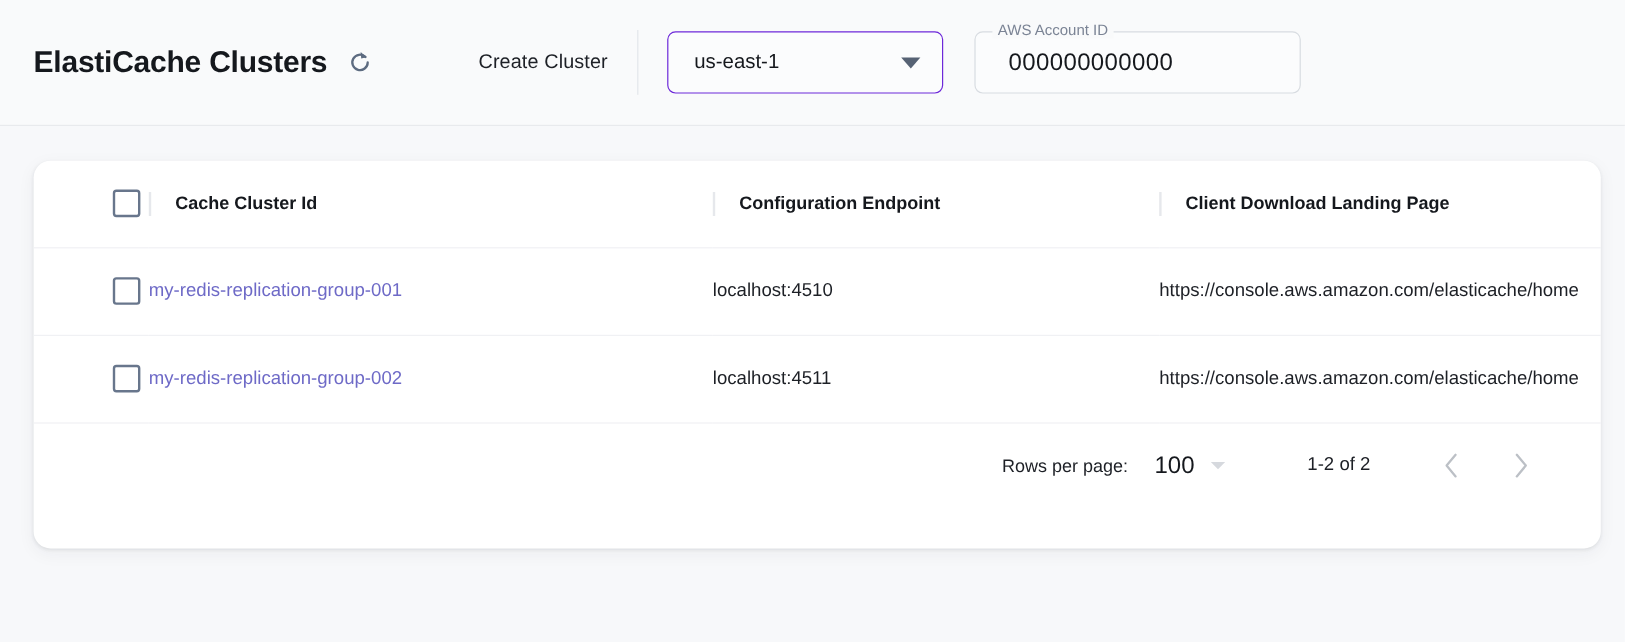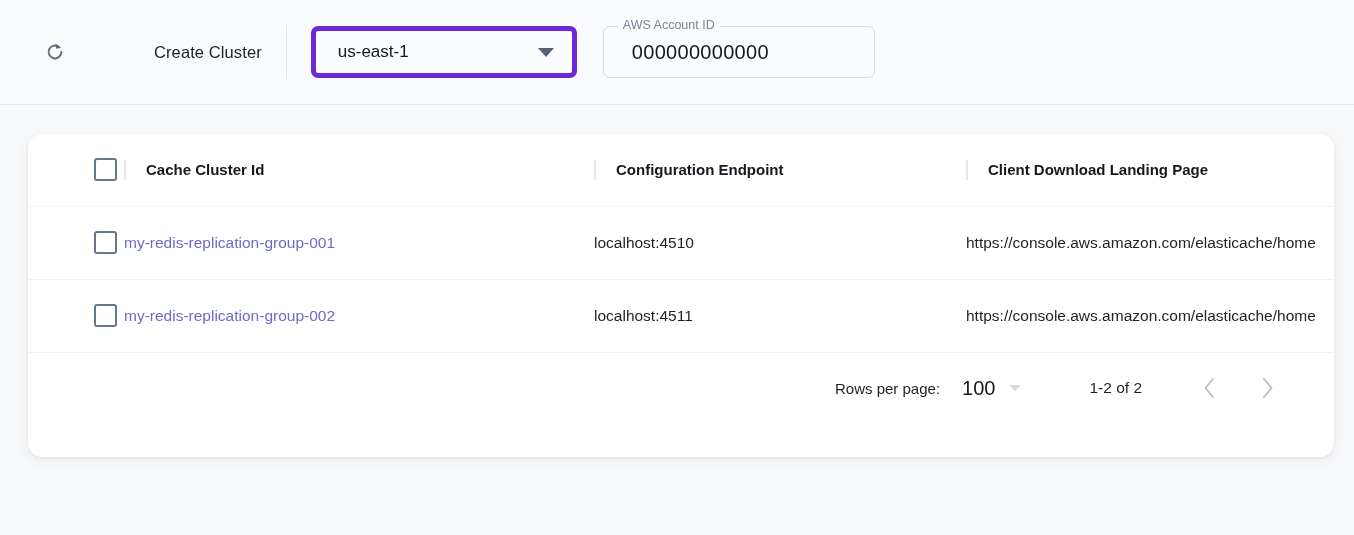--- a/index.html
+++ b/index.html
@@ -83,24 +83,24 @@
   .vdivider {
     width: 1px;
     height: 54px;
     background: #e3e6ea;
     margin-left: 24px;
     flex: none;
   }
 
   .region-select {
     margin-left: 24px;
-    width: 266px;
+    width: 230px;
     height: 52px;
     box-sizing: border-box;
-    border: 5px solid #6d28d9;
+    border: 1px solid #6d28d9;
     border-radius: 7px;
     background: #fbfcfd;
     display: flex;
     align-items: center;
     padding: 0 14px 0 22px;
     cursor: pointer;
     flex: none;
   }
   .region-select .value {
     font-size: 17px;
@@ -282,20 +282,21 @@
     padding: 0;
   }
   .pg-prev { margin-left: 46px; }
   .pg-next { margin-left: 16px; }
 </style>
 </head>
 <body>
 
 <div class="topbar">
 
+  <div class="page-title">ElastiCache Clusters</div>
 
   <button class="refresh-btn">
     <svg width="22" height="22" viewBox="0 0 24 24">
       <path d="M19 12a7 7 0 1 1-2.1-5" fill="none" stroke="#5d6b80" stroke-width="2.1" stroke-linecap="round"></path>
       <path d="M12.6 2.6 L18.1 7.3 L13.1 8.4 Z" fill="#5d6b80"></path>
     </svg>
   </button>
 
   <div class="create-cluster">Create Cluster</div>
 

